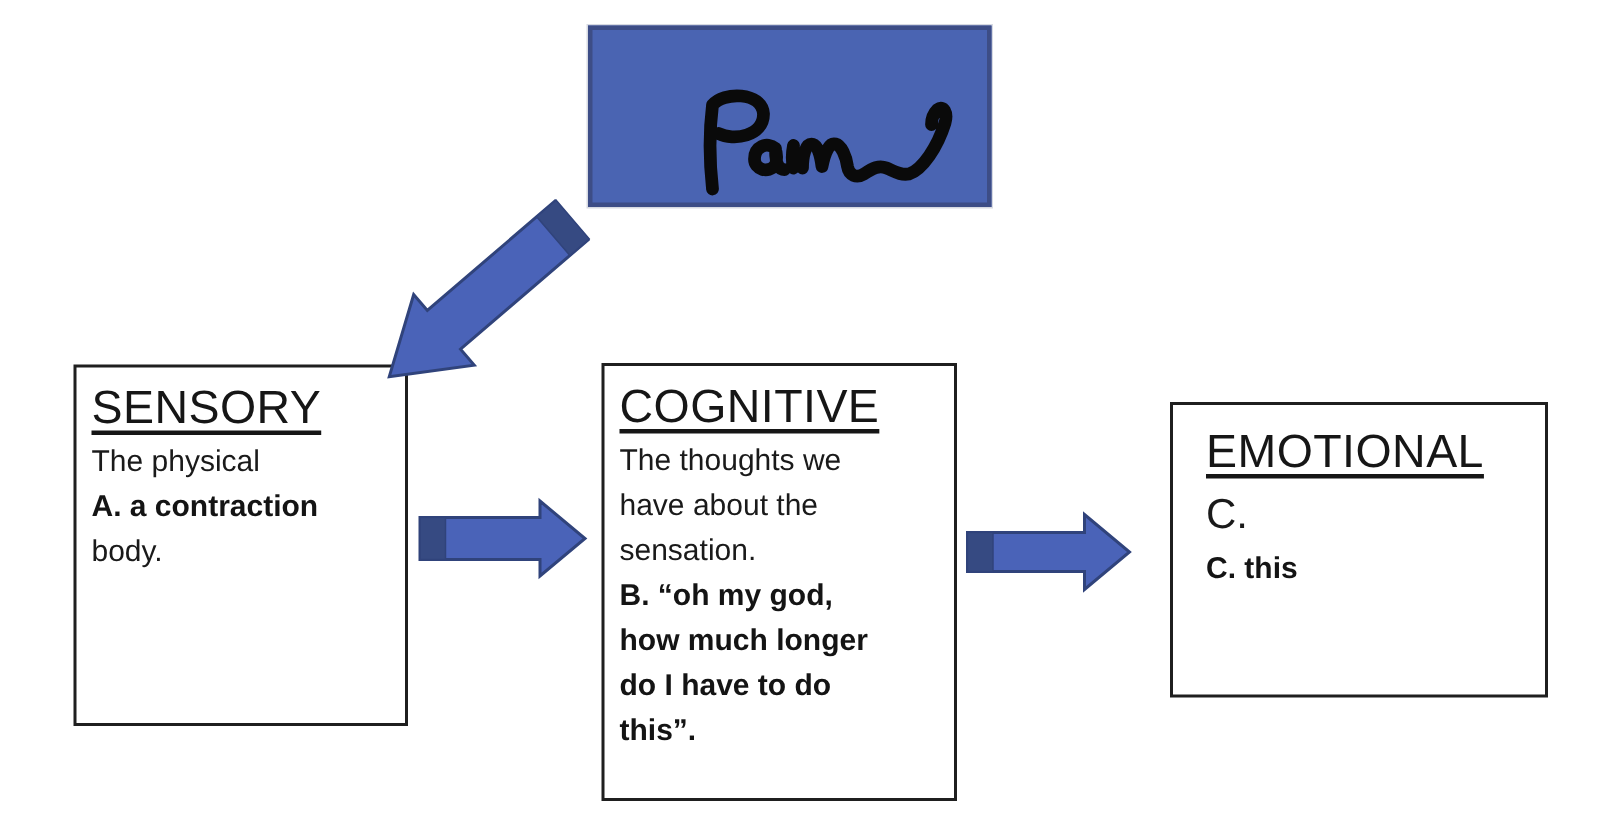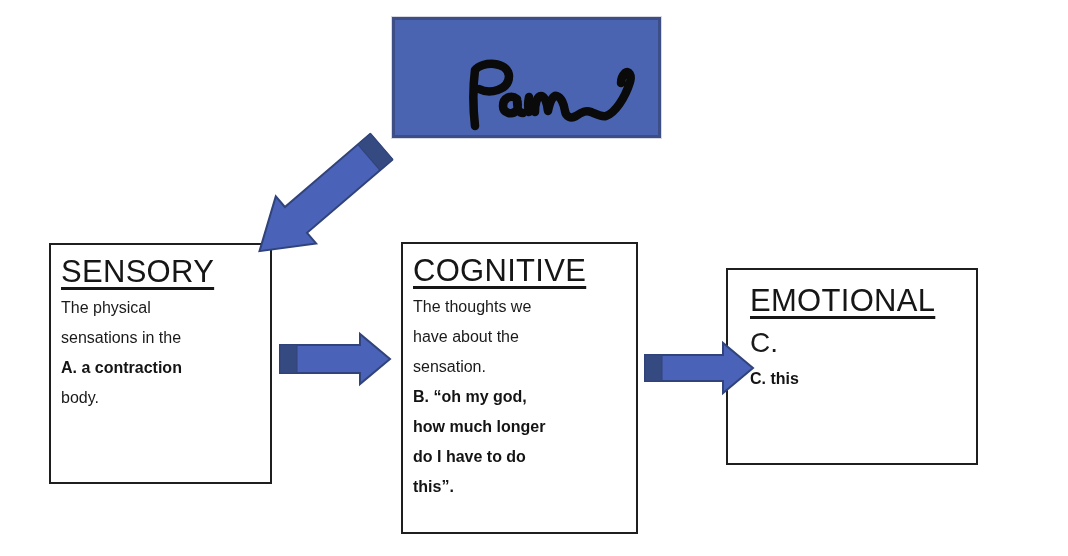--- a/index.html
+++ b/index.html
@@ -15,27 +15,27 @@
   }
   .pain-ink{position:absolute;left:0;top:0;width:263px;height:115px;}
   .pain-ink path{fill:none;stroke:#0a0a0a;stroke-width:8.5;stroke-linecap:round;stroke-linejoin:round;}
   
   .node{
     position:absolute;box-sizing:border-box;background:#ffffff;
     border:2.5px solid #1f1f1f;
   }
   .node.sensory{left:49px;top:243px;width:223px;height:241px;padding:6px 4px 0 10px;}
   .node.cognitive{left:401px;top:242px;width:237px;height:292px;padding:6px 4px 0 10px;}
-  .node.emotional{left:726px;top:268px;width:252px;height:197px;padding:10px 4px 0 22px;}
+  .node.emotional{left:780px;top:268px;width:252px;height:197px;padding:10px 4px 0 22px;}
   .title{
     font-size:31px;line-height:42px;letter-spacing:.3px;white-space:nowrap;
     text-decoration:underline;text-decoration-thickness:2.6px;text-underline-offset:5px;
     color:#161616;
   }
-  .line{font-size:16px;line-height:30px;white-space:nowrap;color:#1a1a1a;}
+  .line{font-size:20px;line-height:30px;white-space:nowrap;color:#1a1a1a;}
   .line.bold{font-weight:bold;color:#141414;}
   .line.letter{font-size:28px;line-height:42px;}
   
   .arrows{position:absolute;left:0;top:0;width:1068px;height:556px;pointer-events:none;}
   .arrow-body{fill:#4a63b8;stroke:#30437b;stroke-width:2;}
   .arrow-cap{fill:#364a82;stroke:#30437b;stroke-width:1;}
 </style>
 </head>
 <body>
 
@@ -49,21 +49,20 @@
         M 134,77 C 133,82 133,88 134,92
         M 140,92 C 140,84 142,76 146,76 C 150,76 152,83 153,91 C 155,81 158,75 162,76 C 166,77 169,84 170,91
         C 171,97 176,99 181,96 C 187,92 191,90 196,92 C 201,94 205,97 211,96
         C 220,93 230,78 235,62 C 237,55 234,50 230,53 C 227,56 226,60 226,63"></path>
     </svg>
   </div>
 
   <div class="node sensory">
     <div class="title">SENSORY</div>
     <div class="line">The physical</div>
-    <div class="line">sensations in the</div>
     <div class="line bold">A. a contraction</div>
     <div class="line">body.</div>
   </div>
 
   <div class="node cognitive">
     <div class="title">COGNITIVE</div>
     <div class="line">The thoughts we</div>
     <div class="line">have about the</div>
     <div class="line">sensation.</div>
     <div class="line bold">B. “oh my god,</div>

